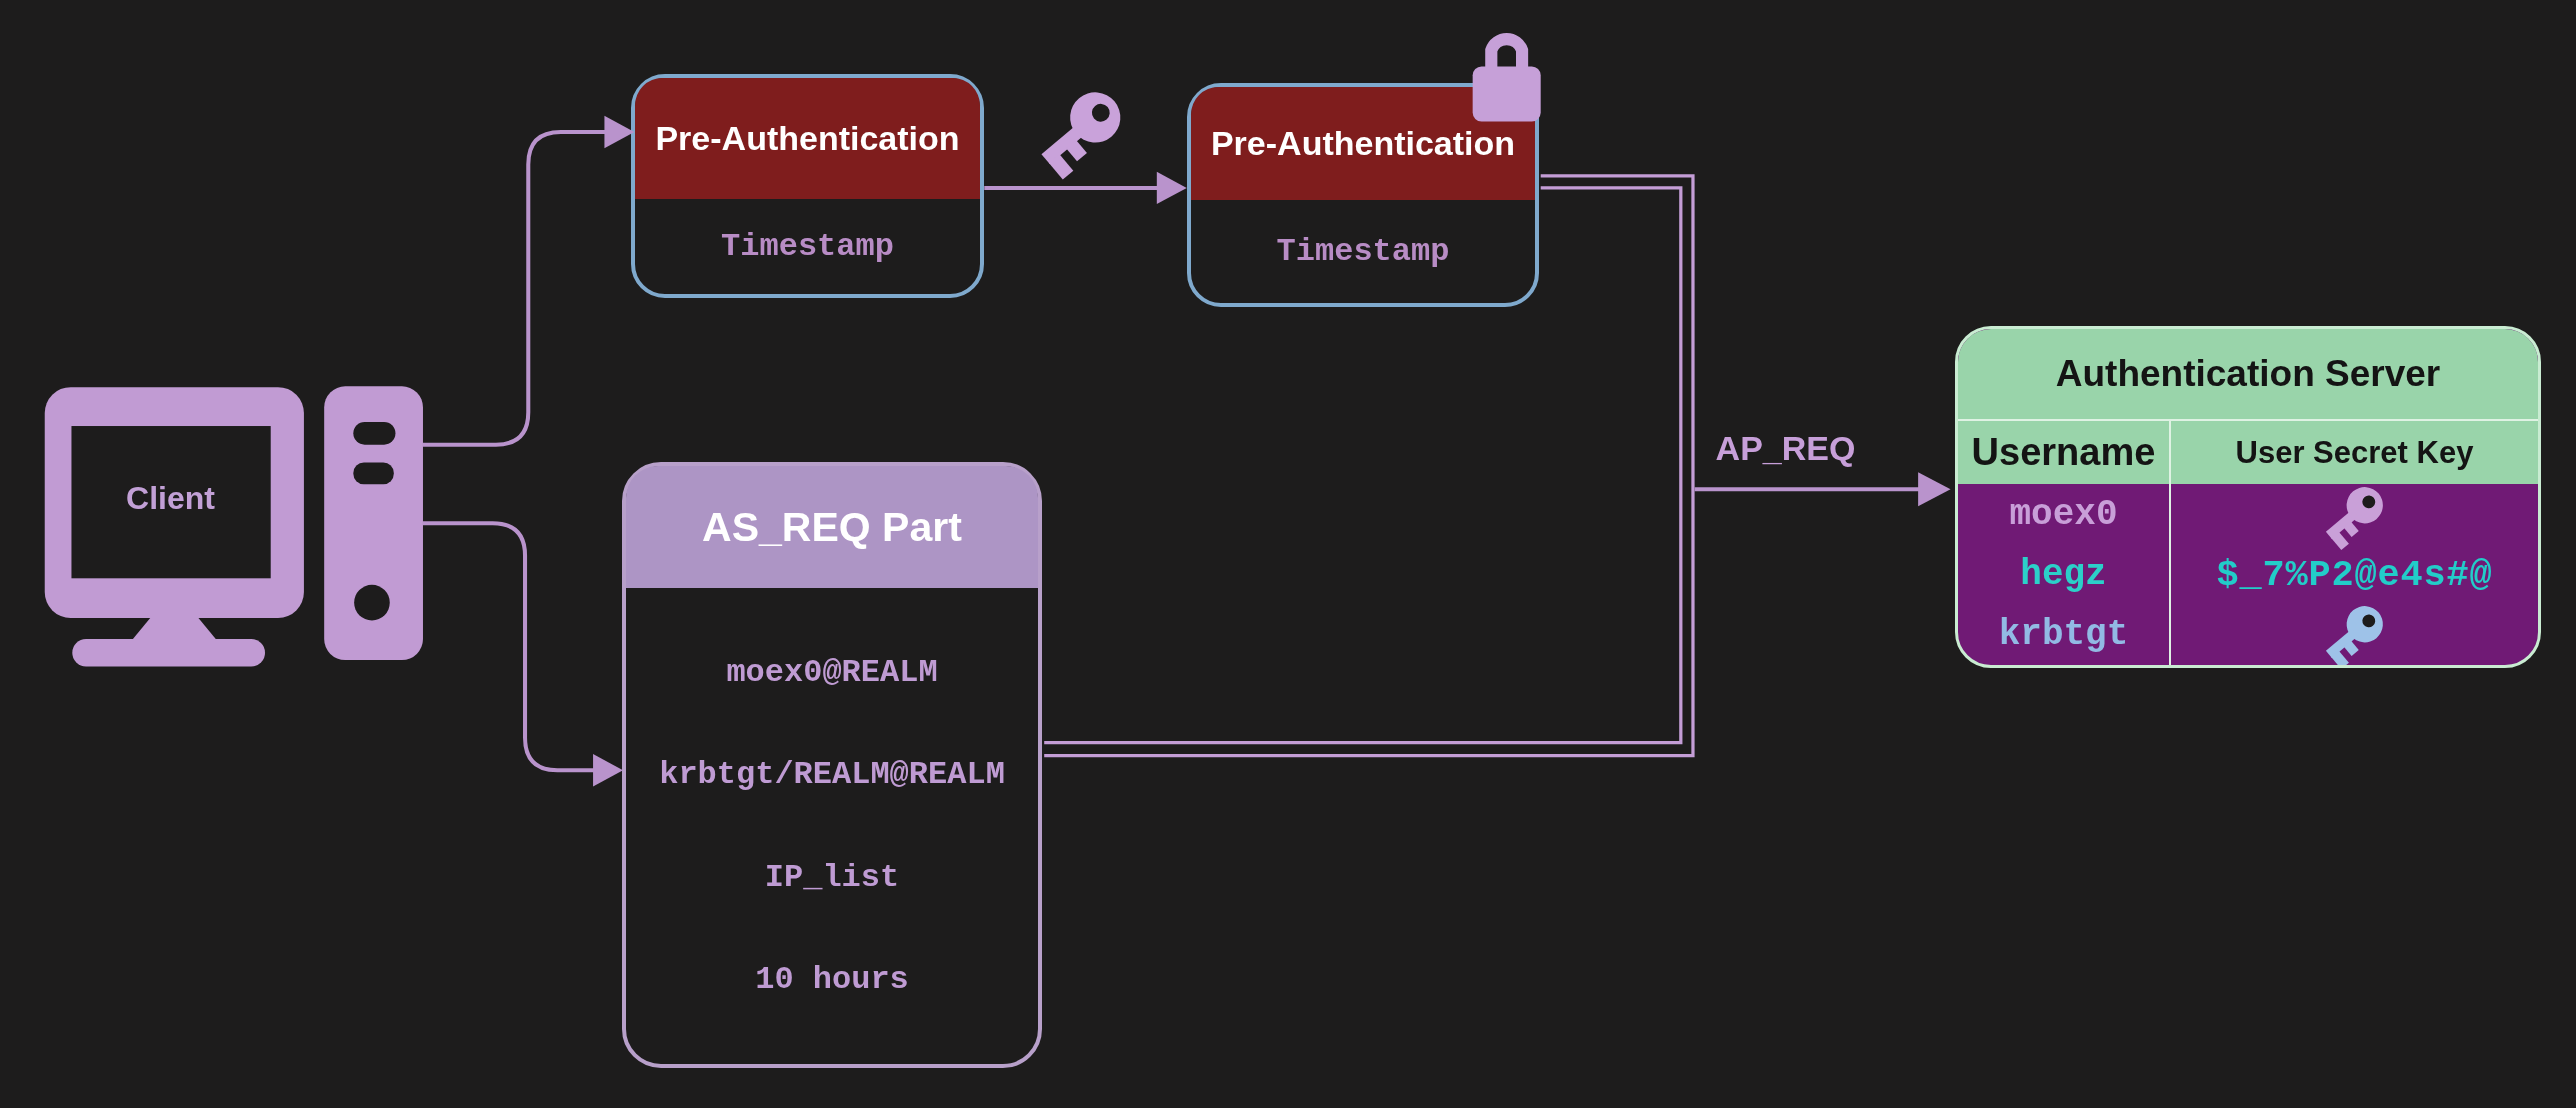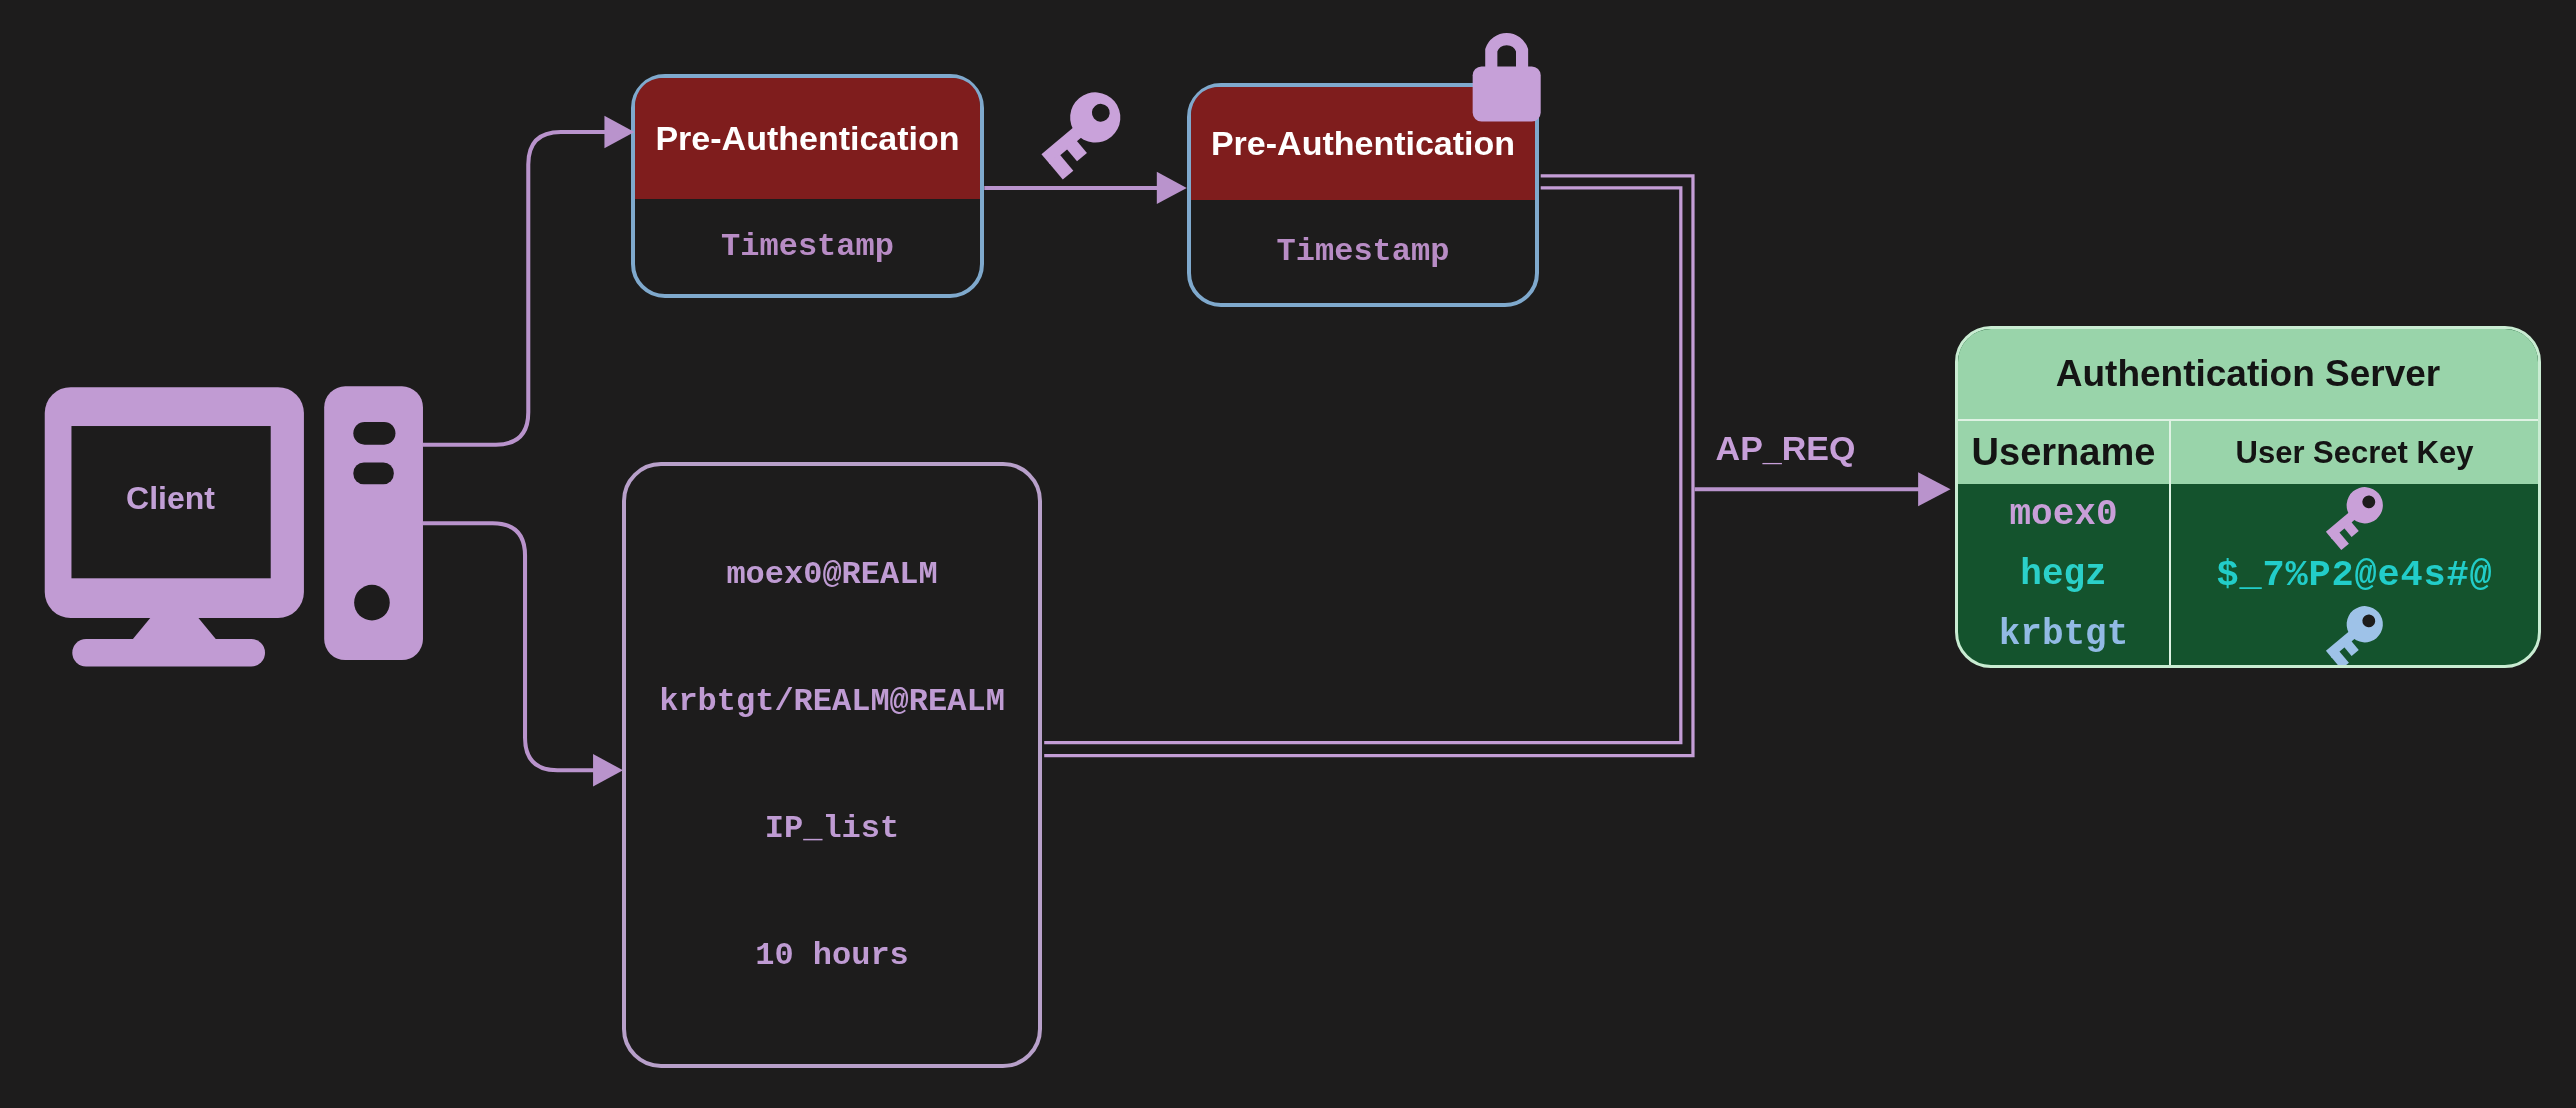--- a/index.html
+++ b/index.html
@@ -56,21 +56,21 @@
     display: flex; flex-direction: column;
     justify-content: space-evenly; align-items: center;
     font-family: "Liberation Mono", monospace;
     font-weight: bold; font-size: 32px; color: #bf9bd3;
   }
 
   
   .astable {
     box-sizing: border-box;
     left: 1955px; top: 326px; width: 586px; height: 342px;
-    background: #14532d;
+    background: #701a75;
     border: 3.2px solid #c9ecd2;
     border-radius: 36px;
     overflow: hidden;
     z-index: 1;
     display: flex; flex-direction: column;
   }
   .tbl-title {
     height: 90px; background: #99d4aa;
     display: flex; align-items: center; justify-content: center;
     font-size: 37px; font-weight: bold; color: #141414;
@@ -135,20 +135,21 @@
     <div class="pbox-header" style="height:121px;">Pre-Authentication</div>
     <div class="pbox-body">Timestamp</div>
   </div>
 
   <div class="pbox abs" style="left:1187px; top:83px; width:352px; height:224px;">
     <div class="pbox-header" style="height:113px;">Pre-Authentication</div>
     <div class="pbox-body">Timestamp</div>
   </div>
 
   <div class="asreq abs" style="left:622px; top:462px; width:420px; height:606px;">
+    <div class="asreq-header">AS_REQ Part</div>
     <div class="asreq-body">
       <div>moex0@REALM</div>
       <div>krbtgt/REALM@REALM</div>
       <div>IP_list</div>
       <div>10 hours</div>
     </div>
   </div>
 
   <div class="astable abs">
     <div class="tbl-title">Authentication Server</div>

